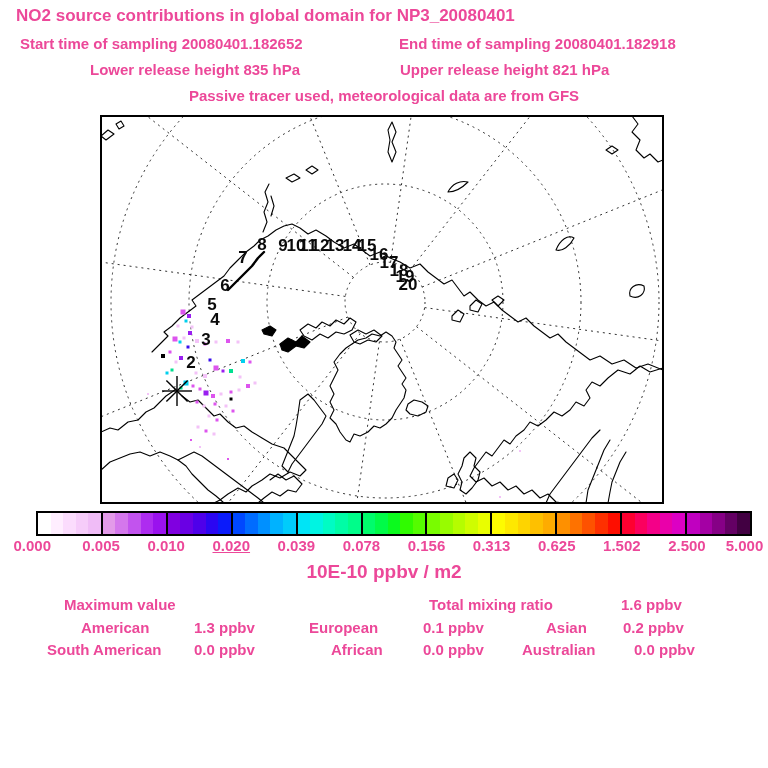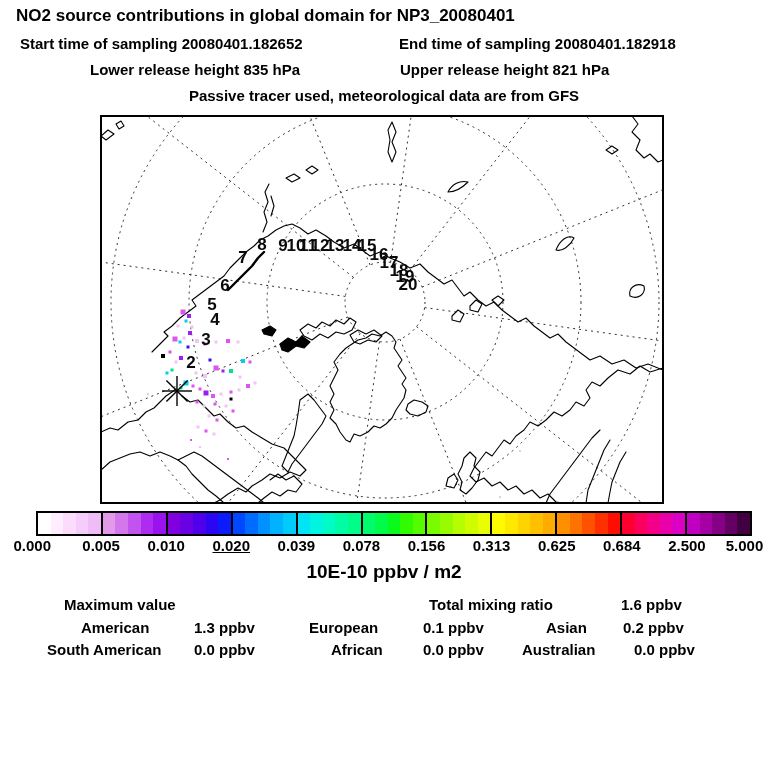--- a/index.html
+++ b/index.html
@@ -1,17 +1,17 @@
 <!DOCTYPE html>
 <html><head>
 <meta charset="utf-8">
 <style>
   html,body{margin:0;padding:0;background:#fff;}
   #page{position:relative;width:768px;height:768px;background:#ffffff;overflow:hidden;
-        font-family:"Liberation Sans","DejaVu Sans",sans-serif;color:#000000;}
+        font-family:"Liberation Sans","DejaVu Sans",sans-serif;color:#ec4899;}
   .abs{position:absolute;white-space:nowrap;}
   .title{font-size:17px;font-weight:bold;letter-spacing:0px;}
   .hline{font-size:15px;font-weight:bold;}
   .centered{left:0;right:0;text-align:center;}
   #mapsvg{position:absolute;left:0;top:0;}
   
   #colorbar{position:absolute;left:36px;top:511px;width:712px;height:21px;
             display:flex;border:2px solid #000;box-sizing:content-box;background:#fff;}
   .cb-seg{flex:1 1 0;display:flex;border-left:2px solid #000;}
   .cb-seg:first-child{border-left:none;}
@@ -294,21 +294,21 @@
   <div id="cbticks">
       <span class="cb-tick" style="left: 36px; transform: translateX(-60%);">0.000</span>
       <span class="cb-tick" style="left: 101.091px; transform: translateX(-50%);">0.005</span>
       <span class="cb-tick" style="left: 166.182px; transform: translateX(-50%);">0.010</span>
       <span class="cb-tick" style="left: 231.273px; transform: translateX(-50%); text-decoration: underline;">0.020</span>
       <span class="cb-tick" style="left: 296.364px; transform: translateX(-50%);">0.039</span>
       <span class="cb-tick" style="left: 361.455px; transform: translateX(-50%);">0.078</span>
       <span class="cb-tick" style="left: 426.545px; transform: translateX(-50%);">0.156</span>
       <span class="cb-tick" style="left: 491.636px; transform: translateX(-50%);">0.313</span>
       <span class="cb-tick" style="left: 556.727px; transform: translateX(-50%);">0.625</span>
-      <span class="cb-tick" style="left: 621.818px; transform: translateX(-50%);">0.684</span>
+      <span class="cb-tick" style="left: 621.818px; transform: translateX(-50%);">1.502</span>
       <span class="cb-tick" style="left: 686.909px; transform: translateX(-50%);">2.500</span>
       <span class="cb-tick" style="left: 752px; transform: translateX(-70%);">5.000</span>
     </div>
   <div class="abs unitlab centered" style="top:561px;">10E-10 ppbv / m2</div>
 
   <div class="abs stat" style="left:64px;top:596px;">Maximum value</div>
   <div class="abs stat" style="left:429px;top:596px;">Total mixing ratio</div>
   <div class="abs stat" style="left:621px;top:596px;">1.6 ppbv</div>
 
   <div class="abs stat" style="left:81px;top:619px;">American</div>

